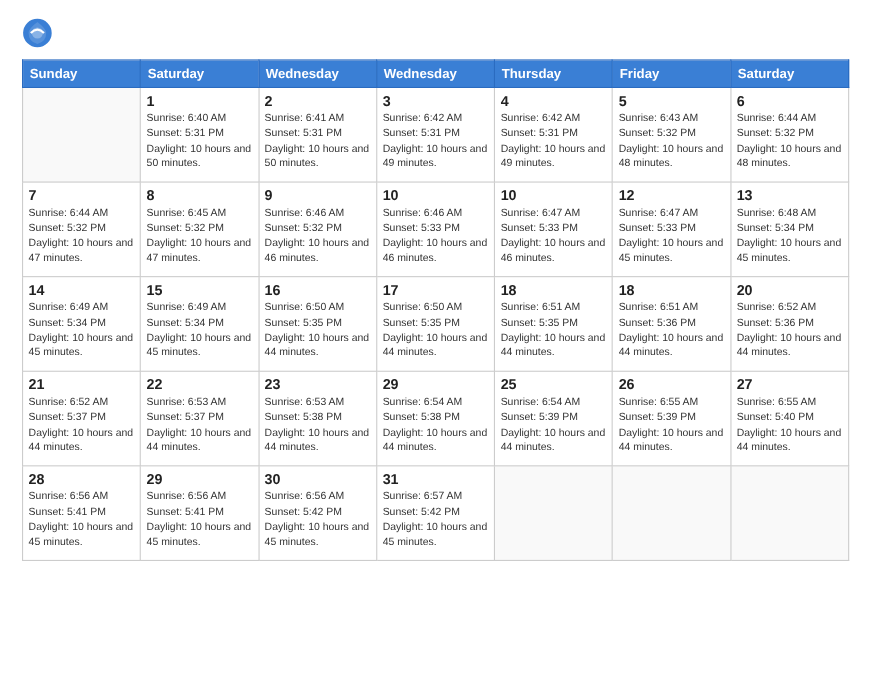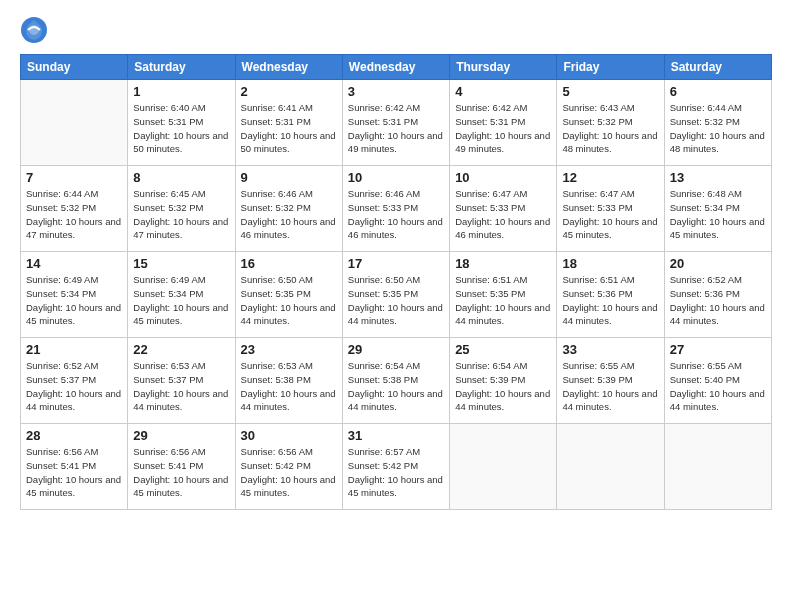--- a/index.html
+++ b/index.html
@@ -233,21 +233,21 @@
           </td>
           <td>
             <span class="day-number">29</span>
             <div class="day-info">Sunrise: 6:54 AM<br>Sunset: 5:38 PM<br>Daylight: 10 hours and 44 minutes.</div>
           </td>
           <td>
             <span class="day-number">25</span>
             <div class="day-info">Sunrise: 6:54 AM<br>Sunset: 5:39 PM<br>Daylight: 10 hours and 44 minutes.</div>
           </td>
           <td>
-            <span class="day-number">33</span>
+            <span class="day-number">26</span>
             <div class="day-info">Sunrise: 6:55 AM<br>Sunset: 5:39 PM<br>Daylight: 10 hours and 44 minutes.</div>
           </td>
           <td>
             <span class="day-number">27</span>
             <div class="day-info">Sunrise: 6:55 AM<br>Sunset: 5:40 PM<br>Daylight: 10 hours and 44 minutes.</div>
           </td>
         </tr>
         <tr class="week-row">
           <td>
             <span class="day-number">28</span>

